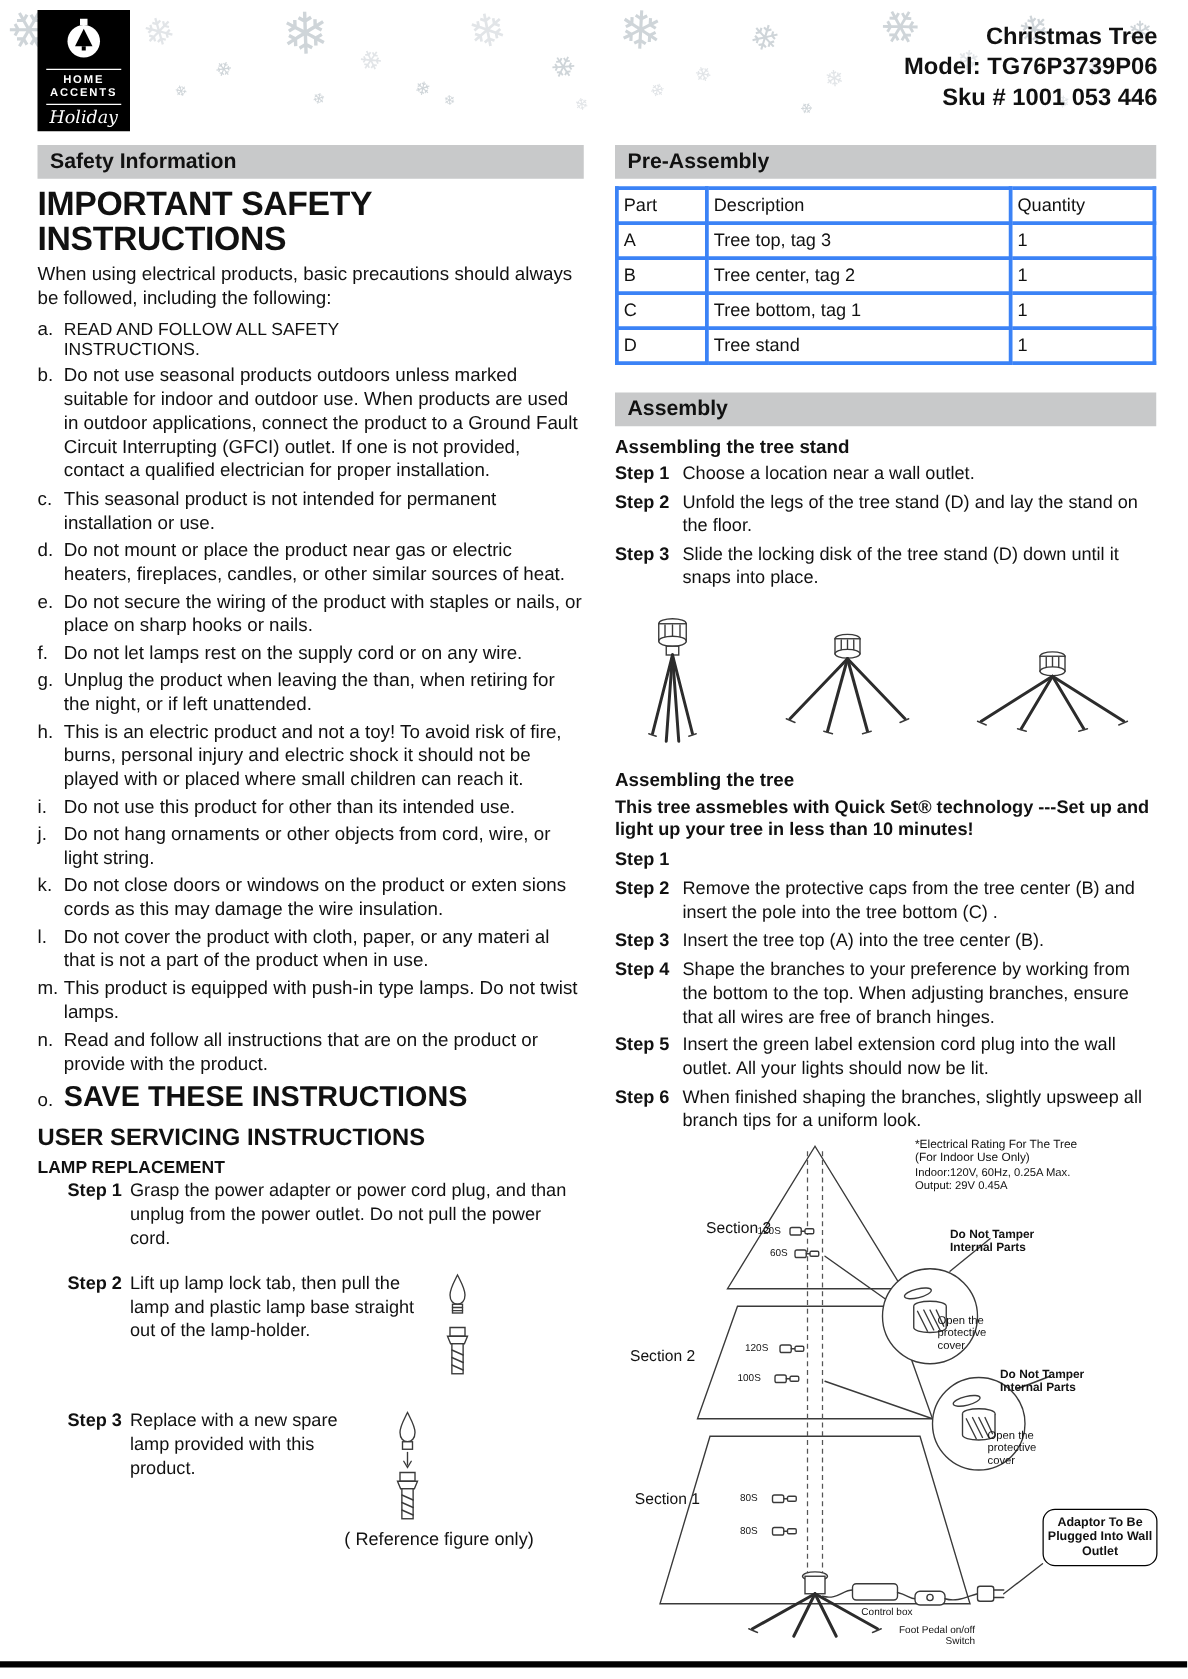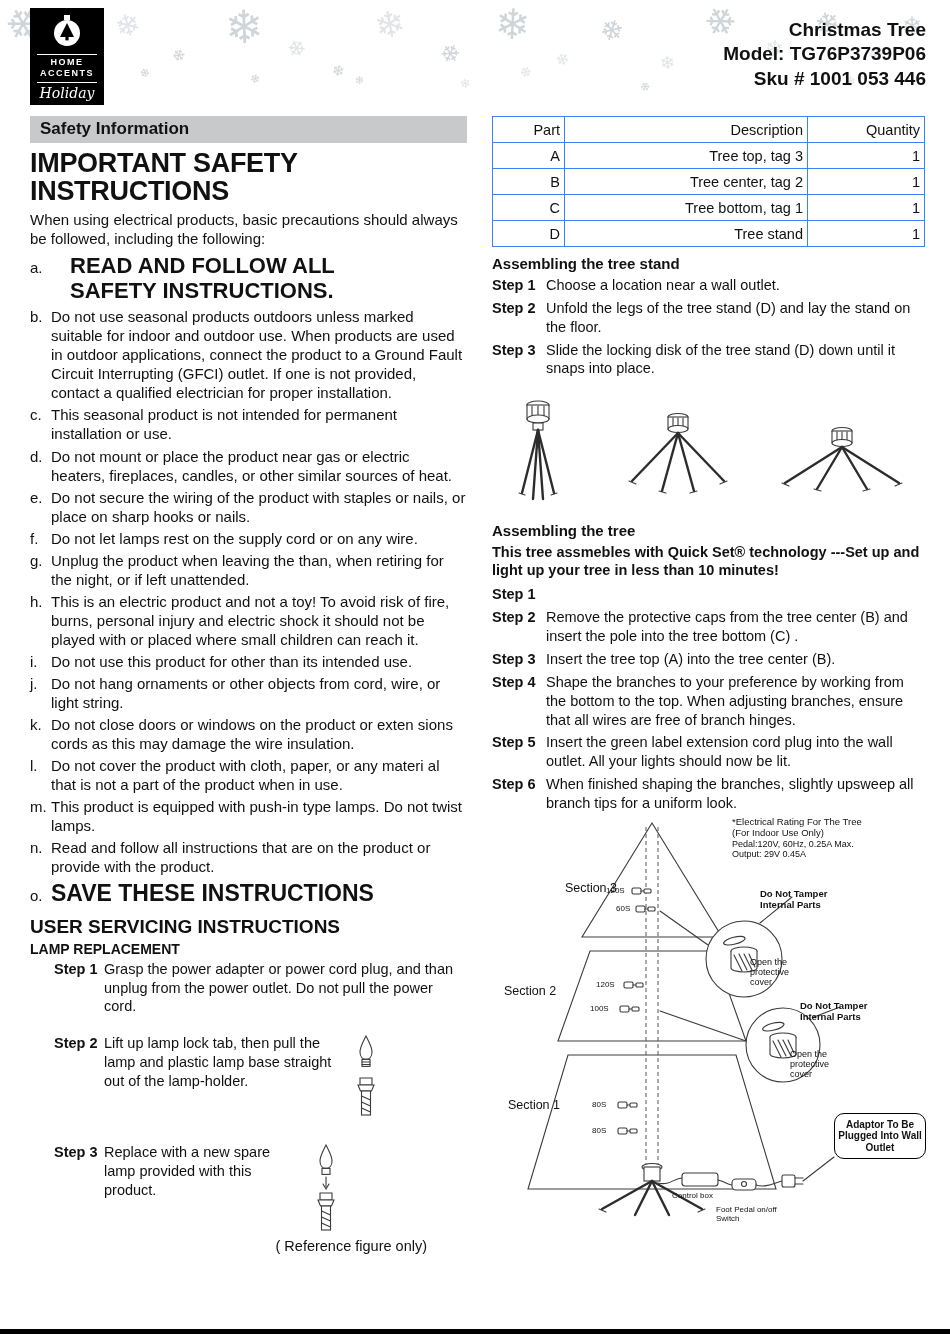--- a/index.html
+++ b/index.html
@@ -20,34 +20,34 @@
   .columns{display:flex;padding:0 25px 0 30px;gap:25px;}
   .col-left{width:437px;}
   .col-right{width:433px;}
   .section-bar{background:#c8c9ca;font-size:17px;font-weight:bold;padding:3px 0 4px 10px;margin:0 0 6px;}
   
   .big-heading{font-size:27px;font-weight:bold;line-height:1.04;margin:6px 0 6px;max-width:340px;letter-spacing:-.3px;}
   .intro{font-size:15px;line-height:1.26;margin:0 0 5px;}
   .item{display:flex;align-items:baseline;font-size:15px;line-height:1.27;margin-bottom:3px;}
   .item .letter{width:21px;flex:none;}
   .item .text{flex:1;}
-  .item .text.bigA{font-size:22px;font-weight:bold;line-height:1.12;max-width:310px;margin-left:19px;}
+  .item .text.bigA{font-size:14px;font-weight:normal;line-height:1.12;max-width:310px;}
   .item .text.bigO{font-size:23px;font-weight:bold;line-height:1.1;}
   .item.sp{margin-bottom:4px;}
   .servicing{font-size:19px;font-weight:bold;margin:10px 0 3px;}
   .lamphead{font-size:14px;font-weight:bold;margin:0 0 3px;}
   .lstep{display:flex;font-size:14.5px;line-height:1.3;padding-left:24px;margin-bottom:14px;}
   .lstep .slabel{width:50px;flex:none;font-weight:bold;}
   .lstep .stext{flex:1;}
   .lstep .lfig{flex:none;width:44px;text-align:center;}
   .ref-note{font-size:14.5px;text-align:right;padding-right:40px;margin-top:-8px;}
   
   .pkghead{font-size:14.5px;font-weight:bold;margin:8px 0 5px;}
   table.pkg{border-collapse:collapse;width:100%;font-size:14.5px;}
-  table.pkg th,table.pkg td{border:1px solid #3b82f6;text-align:right;font-weight:normal;padding:2px 4px;height:21px;}
+  table.pkg th,table.pkg td{border:3px solid #3b82f6;text-align:left;font-weight:normal;padding:2px 4px;height:21px;}
   col.c1{width:72px;} col.c2{width:243px;}
   .bar-assembly{margin-top:22px;}
   .subhead{font-size:15px;font-weight:bold;margin:8px 0 4px;}
   .quickset{font-size:14.5px;font-weight:bold;line-height:1.25;margin:2px 0 6px;}
   .astep{display:flex;font-size:14.5px;line-height:1.3;margin-bottom:4px;}
   .astep .slabel{width:54px;flex:none;font-weight:bold;}
   .astep .stext{flex:1;}
   .stand-figs{display:flex;align-items:flex-end;justify-content:space-between;padding:6px 18px 4px 6px;height:122px;}
   
   .diagram{position:relative;width:433px;height:424px;margin-top:4px;}
@@ -60,21 +60,21 @@
   .elec{left:240px;top:0px;width:192px;font-size:9px;}
   .elec .b{font-weight:normal;font-size:9.5px;}
   .tamper{font-weight:bold;font-size:9.5px;width:92px;margin-top:16px;}
   #tamper1{left:268px;top:56px;}
   #tamper2{left:308px;top:168px;}
   .opencov{font-size:9px;width:56px;}
   #open1{left:258px;top:140px;}
   #open2{left:298px;top:232px;}
   .adaptor{left:342px;top:296px;width:84px;border:1.5px solid #000;border-radius:10px;
            background:#fff;font-weight:bold;font-size:10px;text-align:center;padding:5px 3px;}
-  .dev-label{font-size:8px;text-align:left;}
+  .dev-label{font-size:8px;text-align:right;}
   #ctrl-label{left:180px;top:374px;width:58px;}
   #pedal-label{left:224px;top:388px;width:64px;}
   .conn{font-size:8px;}
   #ls3a{left:114px;top:69px;} #ls3b{left:124px;top:87px;text-align:right;}
   #ls2a{left:104px;top:163px;} #ls2b{left:98px;top:187px;}
   #ls1a{left:100px;top:283px;} #ls1b{left:100px;top:309px;}
   
   svg .ln{stroke:#3a3a3a;stroke-width:1.1;fill:none;stroke-linecap:round;}
   svg .fw{stroke:#3a3a3a;stroke-width:1.1;fill:#fff;}
   svg .dash{stroke:#555;stroke-width:1;stroke-dasharray:4 3;fill:none;}
@@ -250,20 +250,23 @@
             <line class="ln" x1="9.5" y1="74" x2="18.5" y2="78"></line>
             <line class="ln" x1="9.5" y1="80" x2="18.5" y2="84"></line>
           </svg>
         </span>
       </div>
 
       <div class="ref-note">( Reference figure only)</div>
     </section>
 
     <section class="col-right">
+      <div class="section-bar">
+        <span>Pre-Assembly</span>
+      </div>
 
       <table class="pkg">
         <colgroup>
             <col class="c1">
             <col class="c2">
             <col class="c3">
           </colgroup>
         <thead>
           <tr>
             <th>Part</th>
@@ -288,20 +291,23 @@
             <td>1</td>
           </tr>
           <tr>
             <td>D</td>
             <td>Tree stand</td>
             <td>1</td>
           </tr>
         </tbody>
       </table>
 
+      <div class="section-bar bar-assembly">
+        <span>Assembly</span>
+      </div>
 
       <h4 class="subhead">Assembling the tree stand</h4>
 
       <div class="astep">
         <span class="slabel">Step 1</span>
         <span class="stext">Choose a location near a wall outlet.</span>
       </div>
       <div class="astep">
         <span class="slabel">Step 2</span>
         <span class="stext">Unfold the legs of the tree stand (D) and lay the stand on the floor.</span>
@@ -452,21 +458,21 @@
           <path class="ln" d="M311,364 L342,340"></path>
         </svg>
 
         <span class="ov sec-label" id="secl3">Section 3</span>
         <span class="ov sec-label" id="secl2">Section 2</span>
         <span class="ov sec-label" id="secl1">Section 1</span>
 
         <div class="ov elec">
           <div class="b">*Electrical Rating For The Tree</div>
           <div class="b">(For Indoor Use Only)</div>
-          <div>Pedal:120V, 60Hz, 0.25A Max.</div>
+          <div>Indoor:120V, 60Hz, 0.25A Max.</div>
           <div>Output: 29V 0.45A</div>
         </div>
 
         <span class="ov tamper" id="tamper1">Do Not Tamper Internal Parts</span>
         <span class="ov tamper" id="tamper2">Do Not Tamper Internal Parts</span>
         <span class="ov opencov" id="open1">Open the protective cover</span>
         <span class="ov opencov" id="open2">Open the protective cover</span>
 
         <div class="ov adaptor">Adaptor To Be Plugged Into Wall Outlet</div>
 

